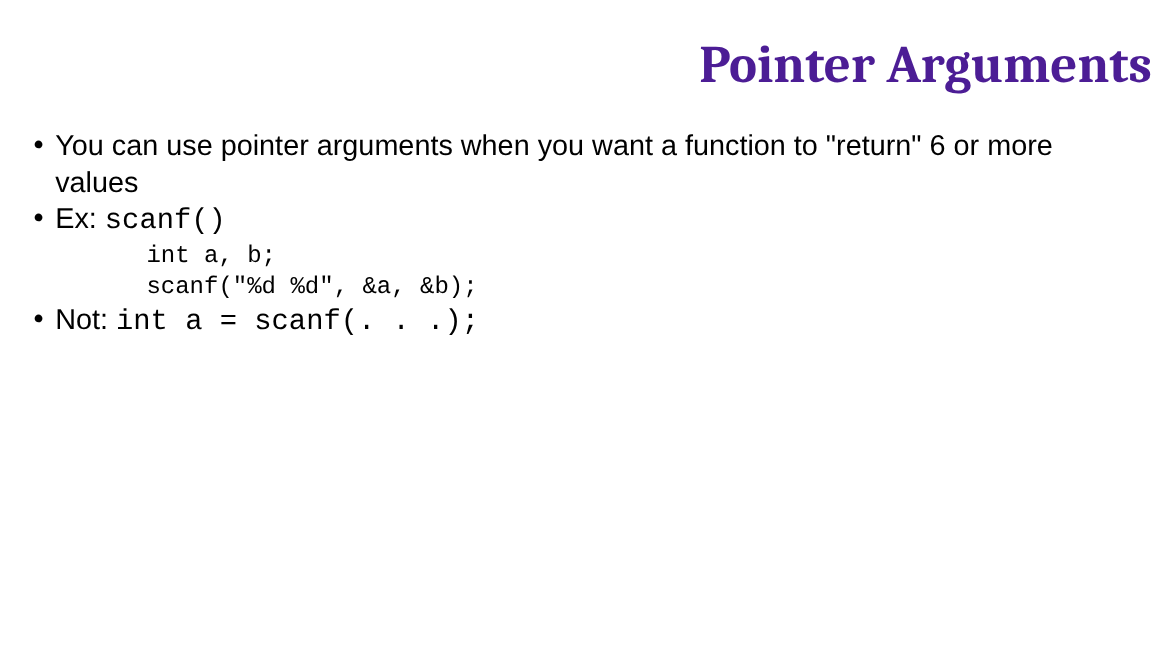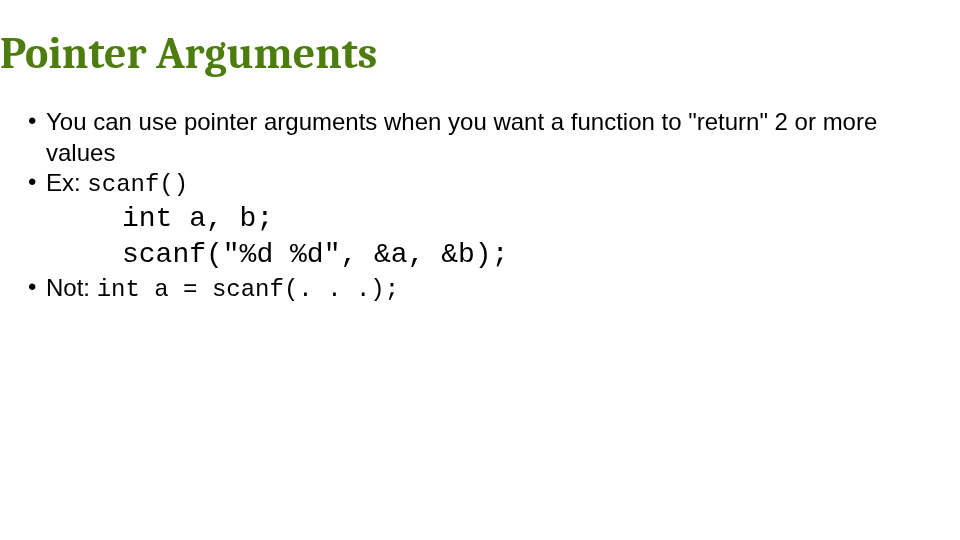--- a/index.html
+++ b/index.html
@@ -12,27 +12,28 @@
     color: #000000;
     overflow: hidden;
   }
   .slide {
     width: 960px;
     height: 540px;
     position: relative;
     box-sizing: border-box;
   }
   .title {
-    text-align: left;
+    text-align: right;
     font-family: Cambria, Georgia, "Times New Roman", serif;
     font-weight: 700;
-    color: #4d7c0f;
+    color: #4c1d95;
     font-size: 44px;
     margin-top: 28px;
     margin-bottom: 28px;
+    margin-left: 20px;
   }
   .content {
     font-size: 24px;
     line-height: 1.28;
     padding: 0 28px 0 28px;
   }
   .row {
     display: flex;
     align-items: flex-start;
     margin: 0;
@@ -49,35 +50,35 @@
   .text {
     flex: 1 1 auto;
   }
   .mono {
     font-family: "Courier New", Courier, monospace;
     margin-top: 36px;
   }
   .code-indent {
     padding-left: 94px;
     font-family: "Courier New", Courier, monospace;
-    font-size: 28px;
+    font-size: 20px;
     line-height: 1.28;
   }
 </style>
 </head>
 <body>
 <div class="slide">
 
   <div class="title">Pointer Arguments</div>
 
   <div class="content">
 
     <div class="row">
       <div class="bullet">•</div>
-      <div class="text">You can use pointer arguments when you want a function to "return" 2 or more values</div>
+      <div class="text">You can use pointer arguments when you want a function to "return" 6 or more values</div>
     </div>
 
     <div class="row">
       <div class="bullet">•</div>
       <div class="text">
         <span>Ex: </span><span class="mono">scanf()</span>
       </div>
     </div>
 
     <div class="code-indent">int a, b;</div>

